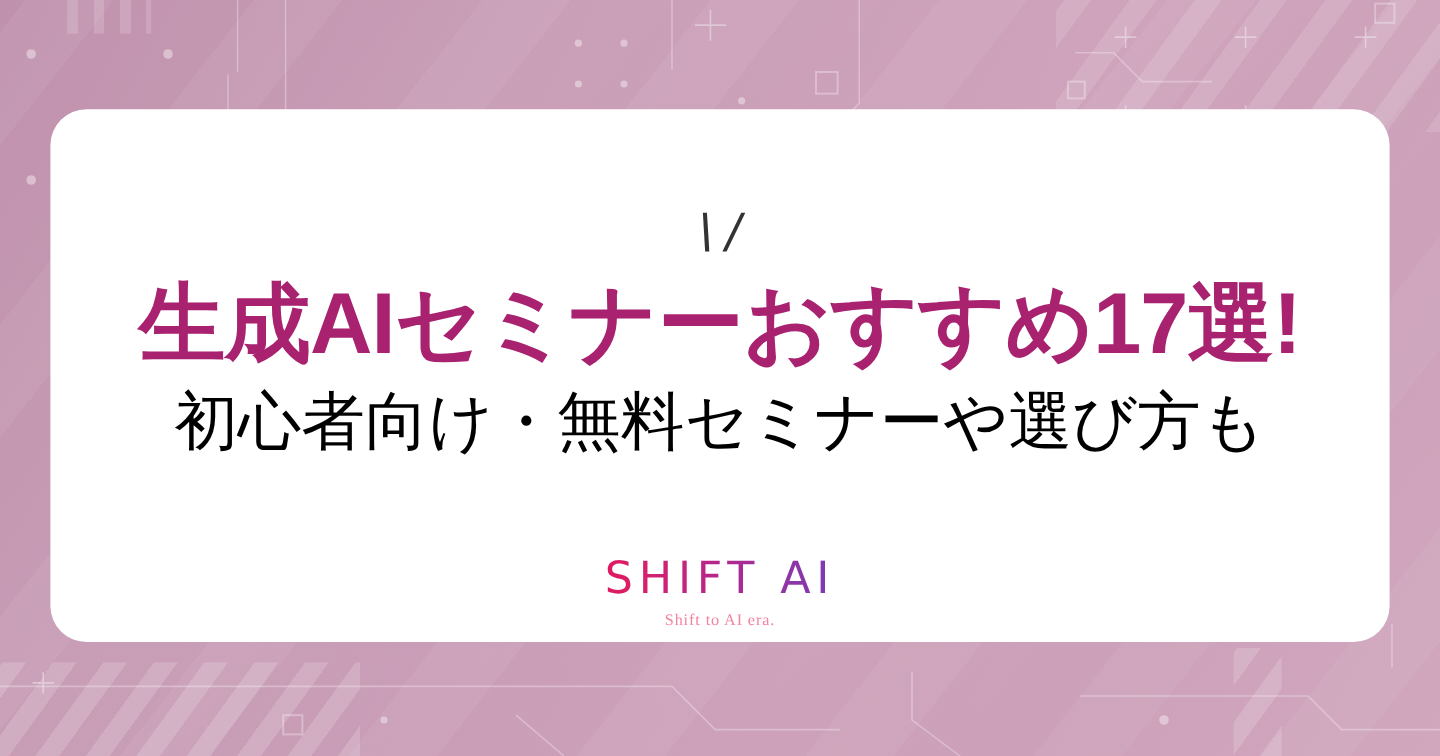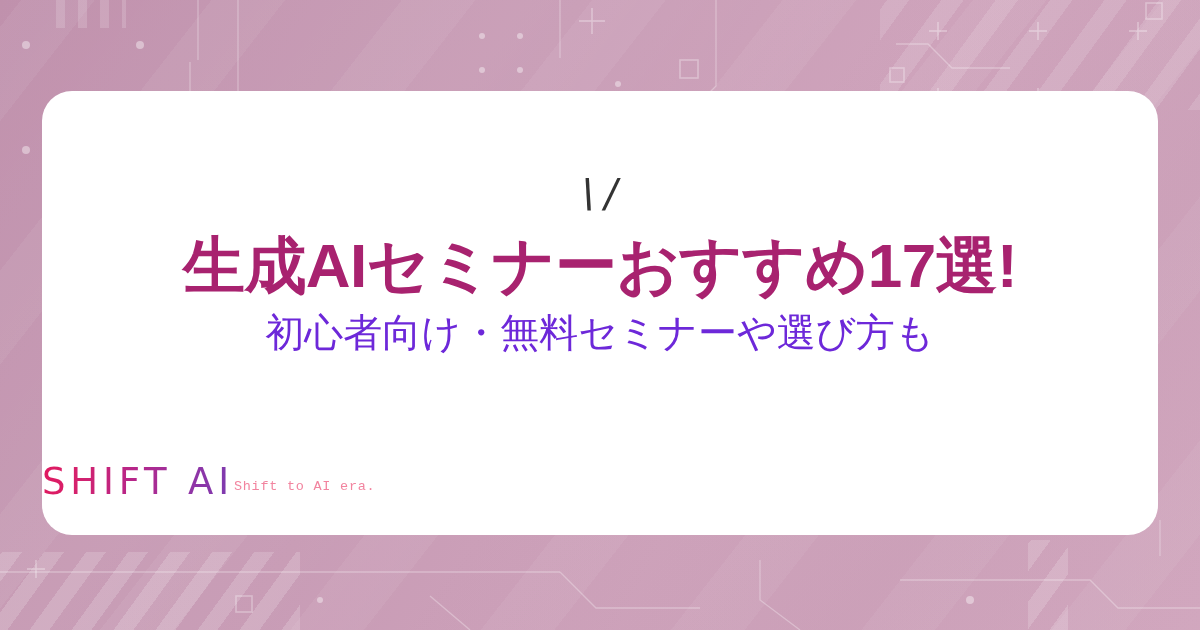--- a/index.html
+++ b/index.html
@@ -117,67 +117,67 @@
     font-weight: 400;
     color: #333333;
     font-size: 44px;
   }
   .eyebrow .slash-l { transform: skewX(-12deg); }
   .eyebrow .slash-r { transform: skewX(-12deg); }
   .eyebrow .etext { font-weight: 500; }
 
   .headline {
     margin-top: 16px;
-    font-size: 62px;
+    font-size: 72px;
     line-height: 1.05;
     font-weight: 700;
     color: #a8226f;
     letter-spacing: -0.01em;
     white-space: nowrap;
   }
 
   .subhead {
     margin-top: 14px;
-    font-size: 39px;
+    font-size: 53px;
     line-height: 1.08;
     font-weight: 500;
-    color: #6d28d9;
+    color: #000000;
     letter-spacing: 0.0em;
     white-space: nowrap;
   }
 
   
   .logo-wrap {
     position: absolute;
     left: 0;
     right: 0;
     top: 372px;
     display: flex;
-    flex-direction: row;
+    flex-direction: column;
     align-items: center;
   }
   .logo-mark {
     font-size: 37px;
     font-weight: 400;
     letter-spacing: 0.13em;
     line-height: 1;
     background: linear-gradient(95deg, #e0185f 0%, #d5216c 18%, #b6268a 48%, #9234a5 76%, #7b3bb0 100%);
     -webkit-background-clip: text;
     background-clip: text;
     color: transparent;
     -webkit-text-fill-color: transparent;
     font-family: "DejaVu Sans", sans-serif;
   }
   .logo-tag {
     margin-top: 9px;
     font-size: 13.5px;
     font-weight: 500;
     letter-spacing: 0.055em;
     color: #f2849f;
-    font-family: Liberation Mono, monospace;
+    font-family: Liberation Serif, serif;
   }
 </style>
 </head>
 <body>
 
 <div class="stage">
 
   <div class="sheen"></div>
   <div class="sheen-2"></div>
 

